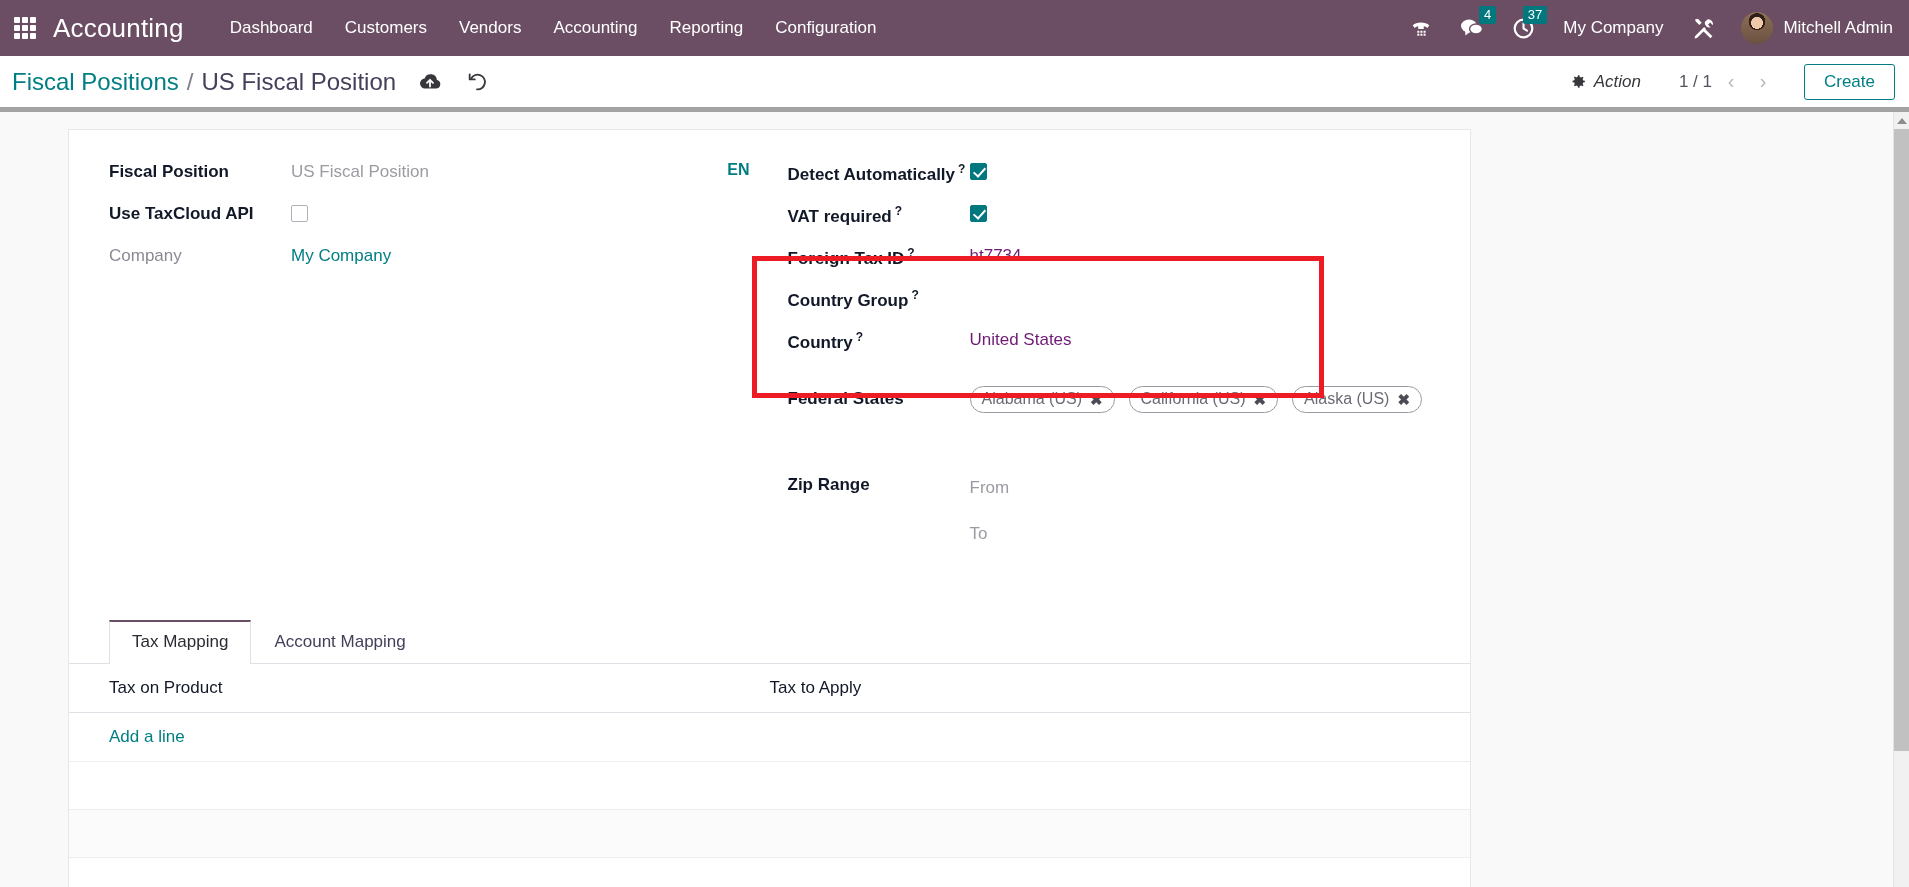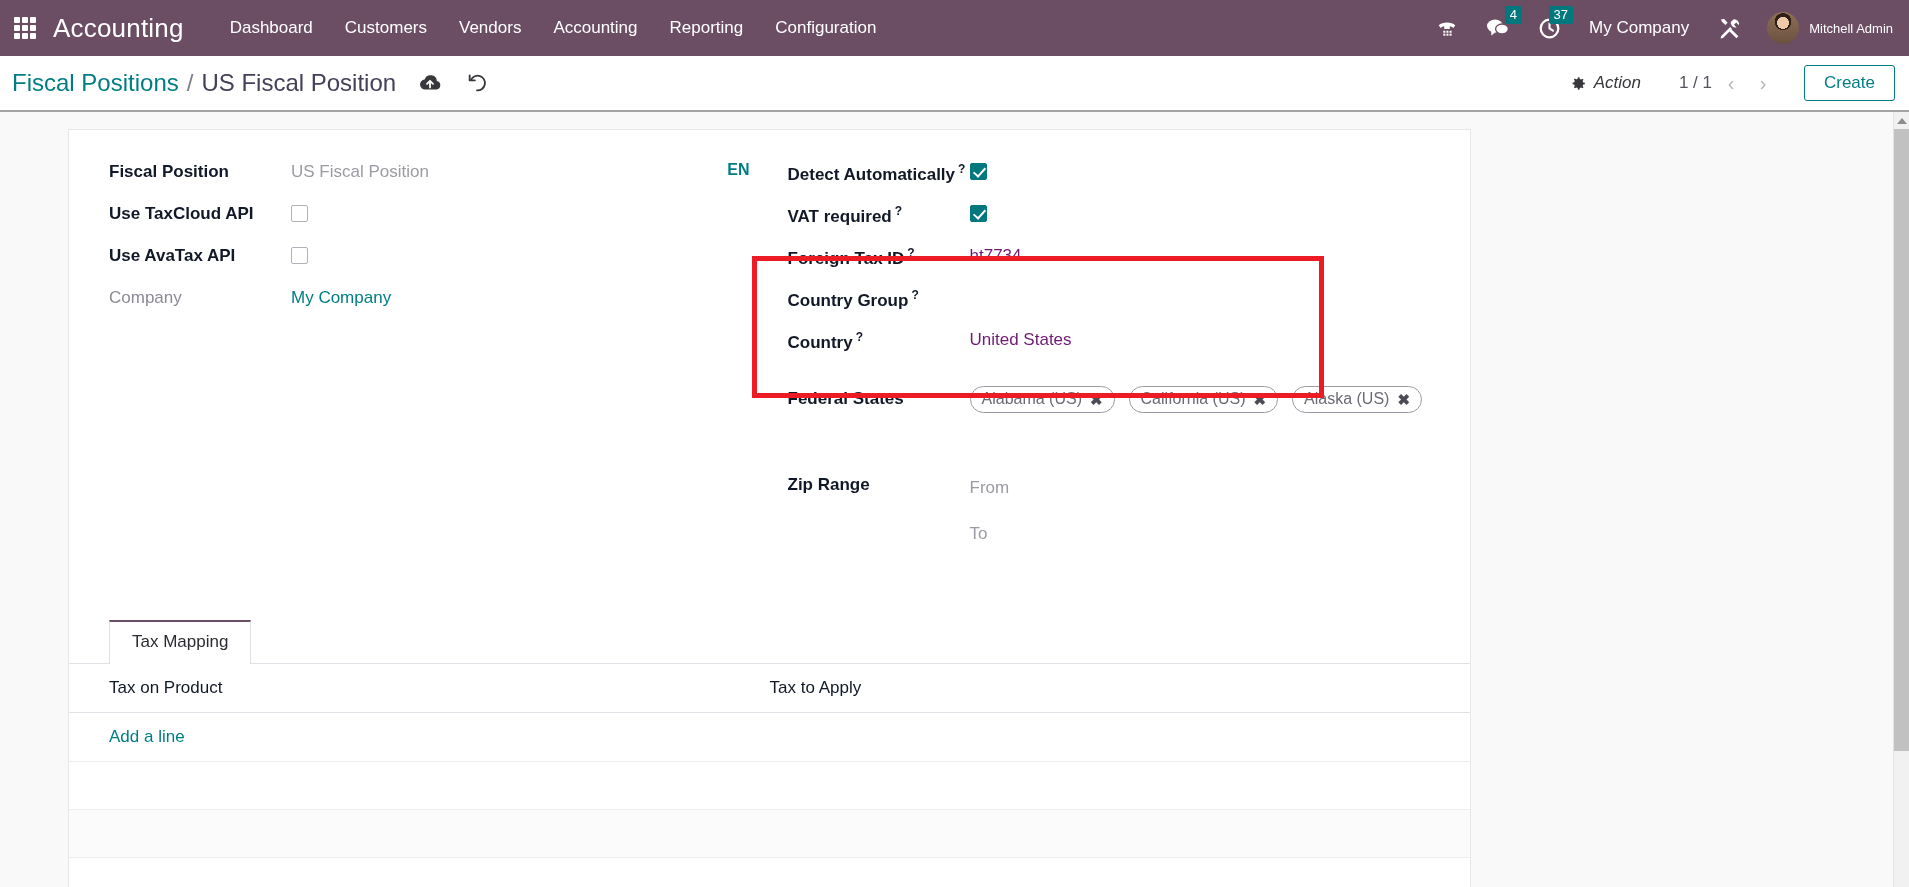--- a/index.html
+++ b/index.html
@@ -93,27 +93,27 @@
     width: 32px; height: 32px;
     border-radius: 50%;
     margin-right: 10px;
     background:
       radial-gradient(circle at 50% 34%, #f0c9a8 0 22%, transparent 23%),
       radial-gradient(circle at 50% 30%, #2e2018 0 30%, transparent 31%),
       linear-gradient(#8e6f56, #6b5141);
     overflow: hidden;
     flex-shrink: 0;
   }
-  .user-name { font-size: 13px; white-space: nowrap; }
+  .user-name { font-size: 17px; white-space: nowrap; }
 
   
   .control-panel {
     height: 56px;
     background: #ffffff;
-    border-bottom: 2px solid #a3a3a3;
+    border-bottom: 5px solid #a3a3a3;
     display: flex;
     align-items: center;
     padding: 0 14px 0 12px;
     position: relative;
     z-index: 10;
   }
   .breadcrumb { display: flex; align-items: baseline; font-size: 24px; }
   .bc-parent { color: #017e84; cursor: pointer; white-space: nowrap; }
   .bc-sep { color: #7d7d8c; margin: 0 8px; }
   .bc-current { color: #44405a; white-space: nowrap; }
@@ -491,24 +491,20 @@
             <div class="f-label">Fiscal Position</div>
             <div class="f-value placeholder">US Fiscal Position</div>
             <div class="lang-badge">EN</div>
           </div>
 
           <div class="f-row">
             <div class="f-label">Use TaxCloud API</div>
             <div class="cb"></div>
           </div>
 
-          <div class="f-row">
-            <div class="f-label">Use AvaTax API</div>
-            <div class="cb"></div>
-          </div>
 
           <div class="f-row">
             <div class="f-label muted">Company</div>
             <div class="f-value link">My Company</div>
           </div>
         </div>
 
         <div class="col-right">
 
           <div class="redbox"></div>
@@ -573,20 +569,21 @@
               <div class="f-value placeholder">To</div>
             </div>
           </div>
 
         </div>
       </div>
 
       <div class="notebook">
         <div class="tabs">
           <div class="tab active">Tax Mapping</div>
+          <div class="tab">Account Mapping</div>
         </div>
 
         <table class="list-table">
           <thead>
             <tr>
               <th>Tax on Product</th>
               <th>Tax to Apply</th>
             </tr>
           </thead>
           <tbody>

